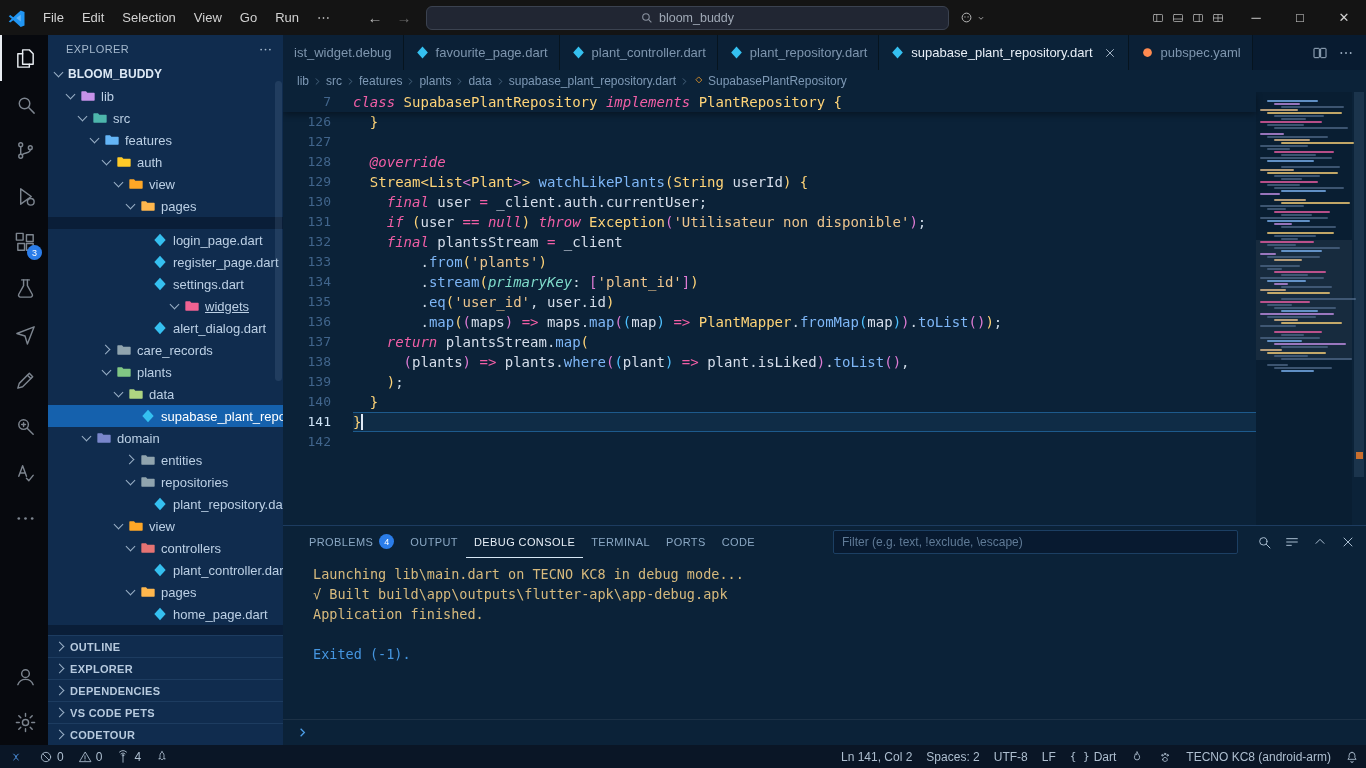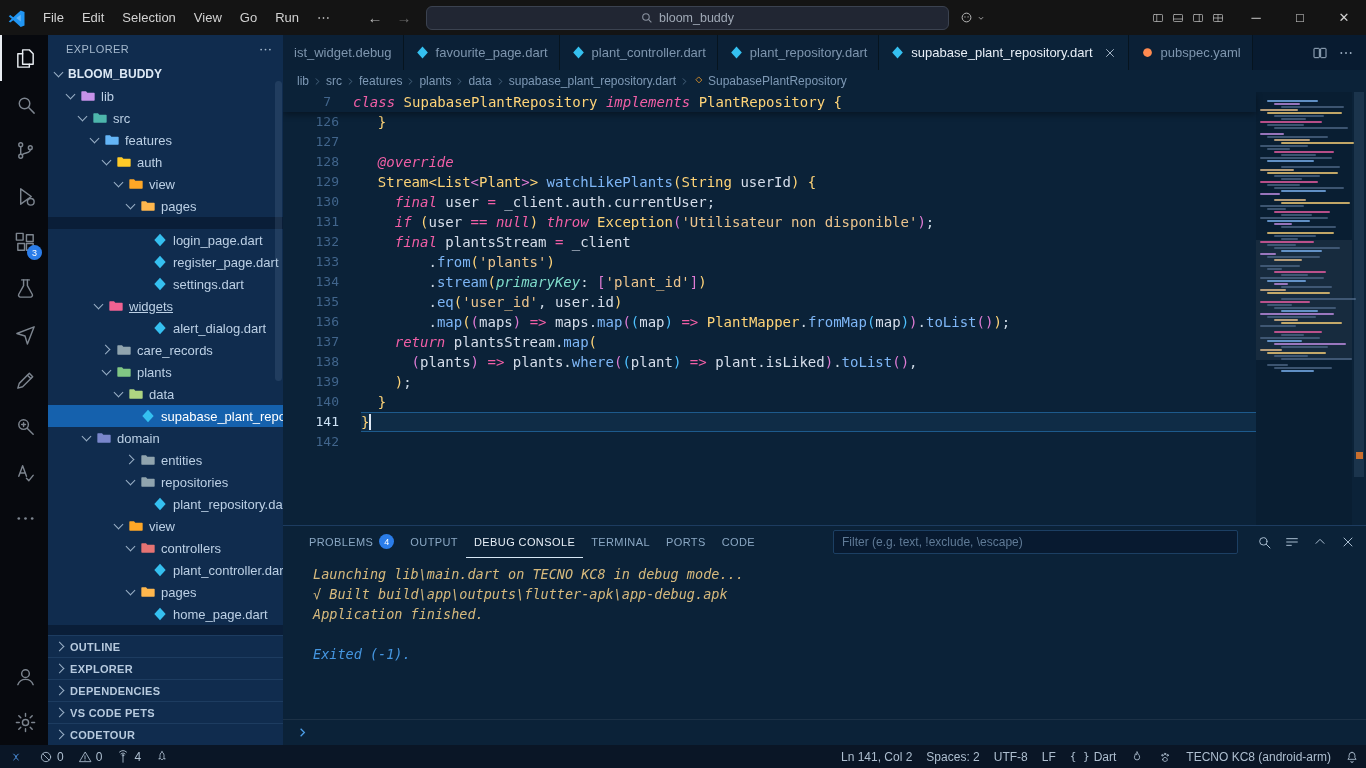--- a/index.html
+++ b/index.html
@@ -75,21 +75,21 @@
   .tab-actions .icon { width:16px; height:16px; }
 
   .breadcrumbs { height:22px; flex:none; display:flex; align-items:center; gap:3px; padding-left:14px;
     font-size:12px; color:#7e99b5; background:#0b2238; white-space:nowrap; }
   .crumb-sep { width:11px; height:11px; color:#5f7d99; }
   .crumb .icon { width:12px; height:12px; margin-right:3px; color:#ee9d28; vertical-align:-1px; display:inline-block; }
 
   
   .editor-wrap { flex:1; position:relative; background:#0b2238; overflow:hidden;
     font-family:"DejaVu Sans Mono", monospace; font-size:14px; }
-  .code-lines { position:absolute; left:8px; top:20px; right:110px; }
+  .code-lines { position:absolute; left:0; top:20px; right:110px; }
   .code-line { display:flex; height:20px; line-height:20px; white-space:pre; }
   .ln { width:70px; flex:none; text-align:right; padding-right:22px; color:#41658c; font-size:13px; }
   .lc { flex:1; min-width:0; }
   .code-line.current .ln { color:#cfe4f7; }
   .code-line.current .lc { background:rgba(33,92,141,.18); box-shadow:inset 0 1px 0 #1d5a8c, inset 0 -1px 0 #1d5a8c; }
   .sticky-line { position:absolute; left:0; top:0; right:110px; z-index:3; background:#0b2238;
     box-shadow:0 3px 6px rgba(0,0,0,.35); }
   .cursor { display:inline-block; width:1.5px; height:16px; background:#dfe9f5; vertical-align:-3px; }
 
   .tk-k { color:var(--keyword); font-style:italic; }
@@ -119,21 +119,21 @@
   .panel-badge { background:#2b7de9; color:#fff; font-size:9px; min-width:15px; height:15px; border-radius:8px;
     display:flex; align-items:center; justify-content:center; padding:0 3px; }
   .panel-filter { margin-left:auto; width:405px; height:24px; background:#081a30; border:1px solid #1c3f63;
     border-radius:2px; color:#c7d5e4; font-size:12px; padding:0 8px; outline:none; }
   .panel-filter::placeholder { color:#5f7a96; }
   .panel-icons { display:flex; gap:12px; margin-left:14px; color:#a8bccf; }
   .panel-icons .icon { width:16px; height:16px; }
   .panel-body { flex:1; display:flex; flex-direction:column; overflow:hidden;
     font-family:"DejaVu Sans Mono", monospace; font-size:13.5px; }
   .console { flex:1; padding:6px 0 0 30px; }
-  .console-line { height:20px; line-height:20px; white-space:pre;font-style:italic; }
+  .console-line { height:20px; line-height:20px; white-space:pre; }
   .console-line.yellow { color:var(--console-yellow); }
   .console-line.blue { color:var(--console-blue); }
   .console-input { height:26px; flex:none; border-top:1px solid rgba(255,255,255,.07); display:flex; align-items:center; padding-left:12px; }
   .console-input .icon { width:15px; height:15px; color:#4d9fea; }
 
   
   .statusbar { height:23px; background:#0a1626; display:flex; align-items:center; font-size:12px; color:#9db2c6; }
   .sb-left, .sb-right { display:flex; align-items:center; height:100%; }
   .sb-right { margin-left:auto; }
   .sb-item { display:flex; align-items:center; gap:4px; padding:0 7px; height:100%; color:#aebfd0; }
@@ -436,21 +436,21 @@
         </div>
         <div class="tree-row" style="padding-left: 88px;">
           <span class="tree-spacer"></span>
           <span class="icon">
             <svg viewBox="0 0 24 24">
               <path d="M12 2.5l8.5 9.5L12 21.5 3.5 12z" fill="#35c0f0"></path>
             </svg>
           </span>
           <span class="tree-label">settings.dart</span>
         </div>
-        <div class="tree-row" style="padding-left: 44px; text-decoration: underline;">
+        <div class="tree-row" style="padding-left: 120px; text-decoration: underline;">
           <span class="chev down"></span>
           <span class="icon" style="color: rgb(240, 98, 146);">
             <svg viewBox="0 0 24 24">
               <path d="M3 5h6l2 2h10a1 1 0 0 1 1 1v10a1 1 0 0 1-1 1H3a1 1 0 0 1-1-1V6a1 1 0 0 1 1-1z" fill="currentColor"></path>
             </svg>
           </span>
           <span class="tree-label">widgets</span>
         </div>
         <div class="tree-row" style="padding-left: 88px;">
           <span class="tree-spacer"></span>

